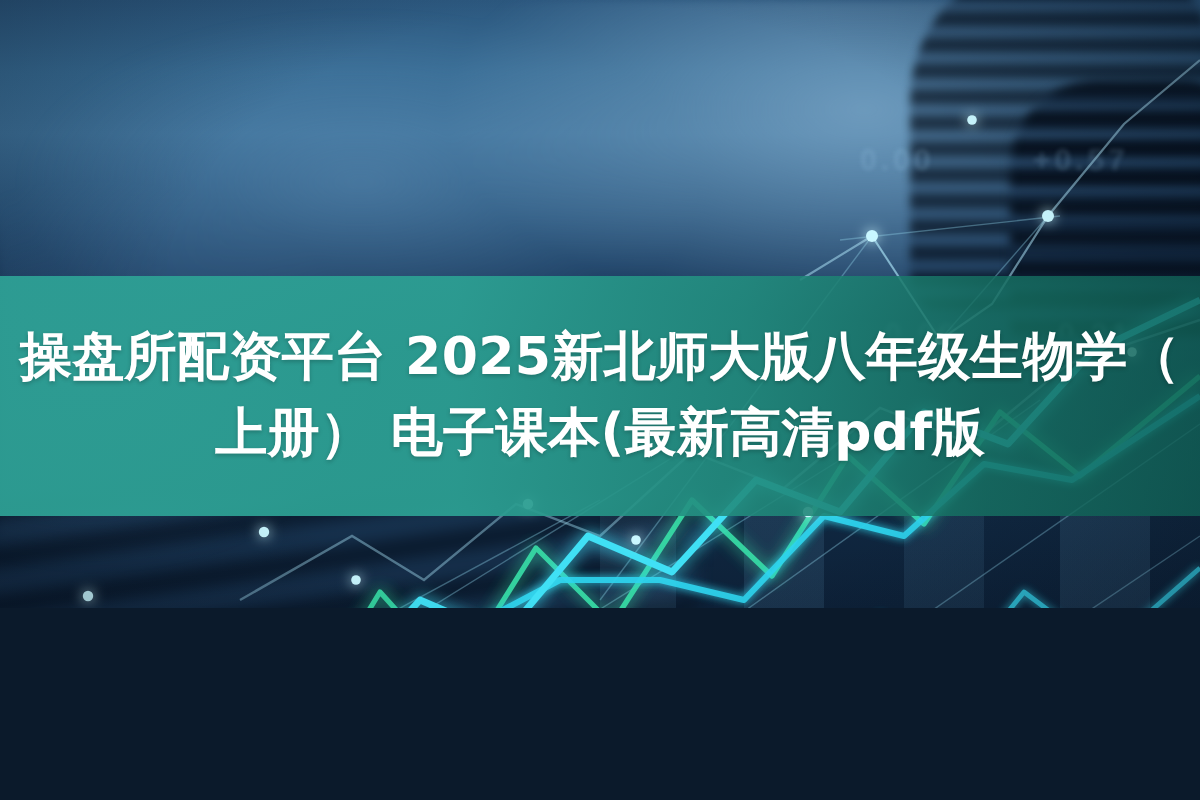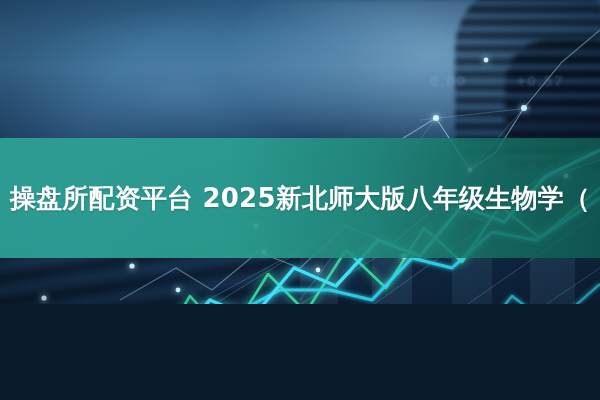--- a/index.html
+++ b/index.html
@@ -232,15 +232,16 @@
       <circle cx="566" cy="176" r="2.4"></circle>
       <circle cx="14" cy="352" r="2.2"></circle>
       <circle cx="470" cy="170" r="2.4"></circle>
     </g>
   </svg>
 
   <div class="layer vignette"></div>
 
   <div class="title-band">
     <p class="title-text">操盘所配资平台 2025新北师大版八年级生物学（</p>
+    <p class="title-text">上册） 电子课本(最新高清pdf版</p>
   </div>
 
 </div>
 
 </body></html>

